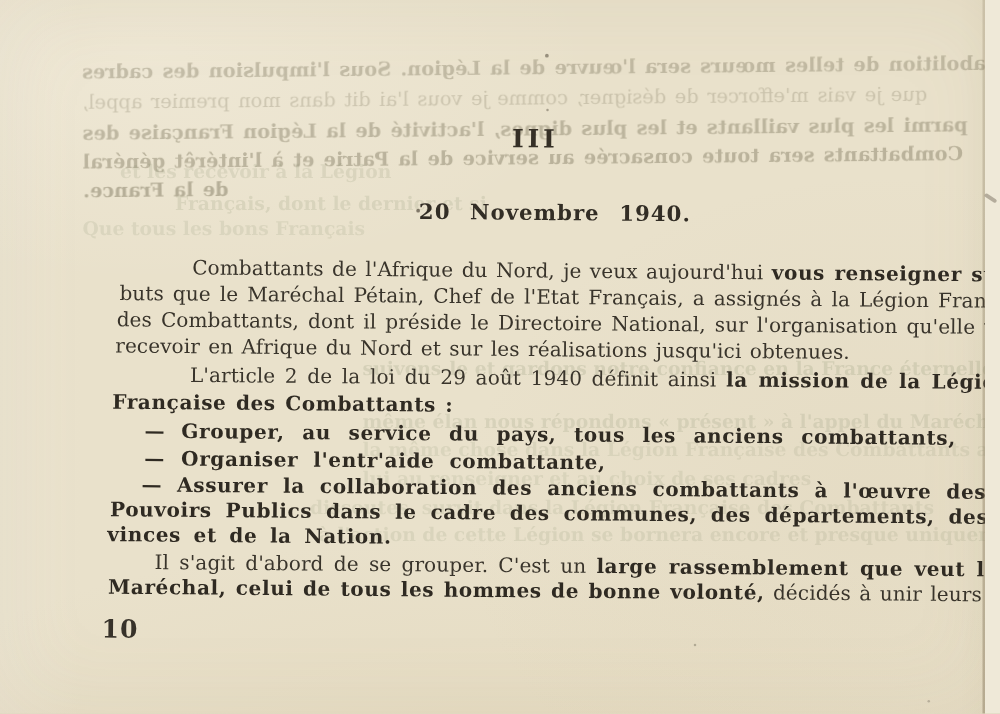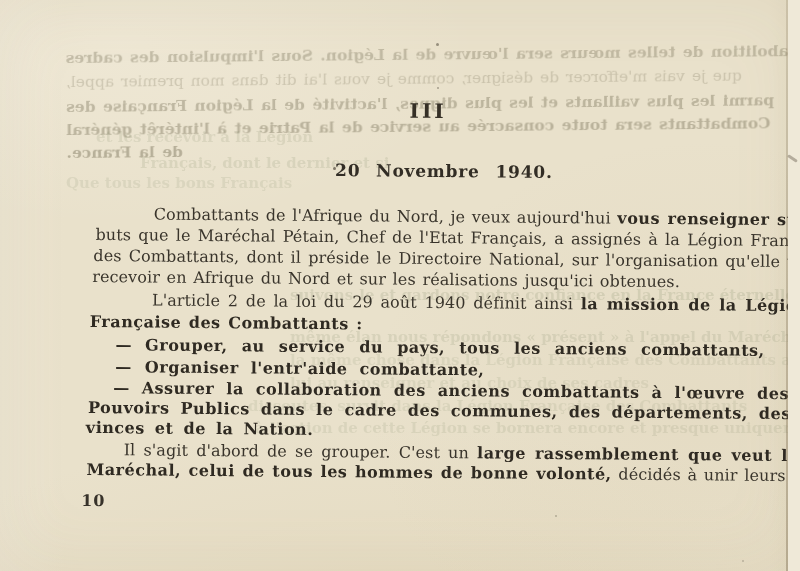--- a/index.html
+++ b/index.html
@@ -16,21 +16,21 @@
   }
   .rot{position:absolute;inset:0;transform:rotate(0.5deg);transform-origin:92px 300px;}
   .ghost-rot{position:absolute;inset:0;transform:rotate(-0.55deg);transform-origin:70px 100px;}
   .line{position:absolute;white-space:nowrap;color:#39342b;font-size:16px;
         letter-spacing:0.1px;word-spacing:1.5px;line-height:1;}
   .b{font-weight:bold;color:#2f2a22;letter-spacing:0.5px;}
   .heading{position:absolute;left:408px;top:96px;font-size:20px;font-weight:bold;
            letter-spacing:3px;color:#352f26;}
   .dateline{position:absolute;left:334px;top:158px;font-size:17px;font-weight:bold;
             letter-spacing:0.8px;word-spacing:9px;color:#322d25;}
-  .pagenum{position:absolute;left:83px;top:491px;font-size:16px;font-weight:bold;
+  .pagenum{position:absolute;left:83px;top:491px;font-size:20px;font-weight:bold;
            letter-spacing:1px;color:#37322a;}
   
   .gline{position:absolute;left:66px;transform:scaleX(-1);white-space:nowrap;
          color:#6f684f;font-weight:bold;font-size:15.5px;word-spacing:2px;
          filter:blur(0.4px);line-height:1;}
   
   .frag{position:absolute;white-space:nowrap;color:#76815e;font-weight:bold;
         font-size:15px;filter:blur(0.6px);line-height:1;}
   .speck{position:absolute;border-radius:50%;background:#544c3e;}
   .edge-seam{position:absolute;left:786px;top:0;width:2px;height:571px;

